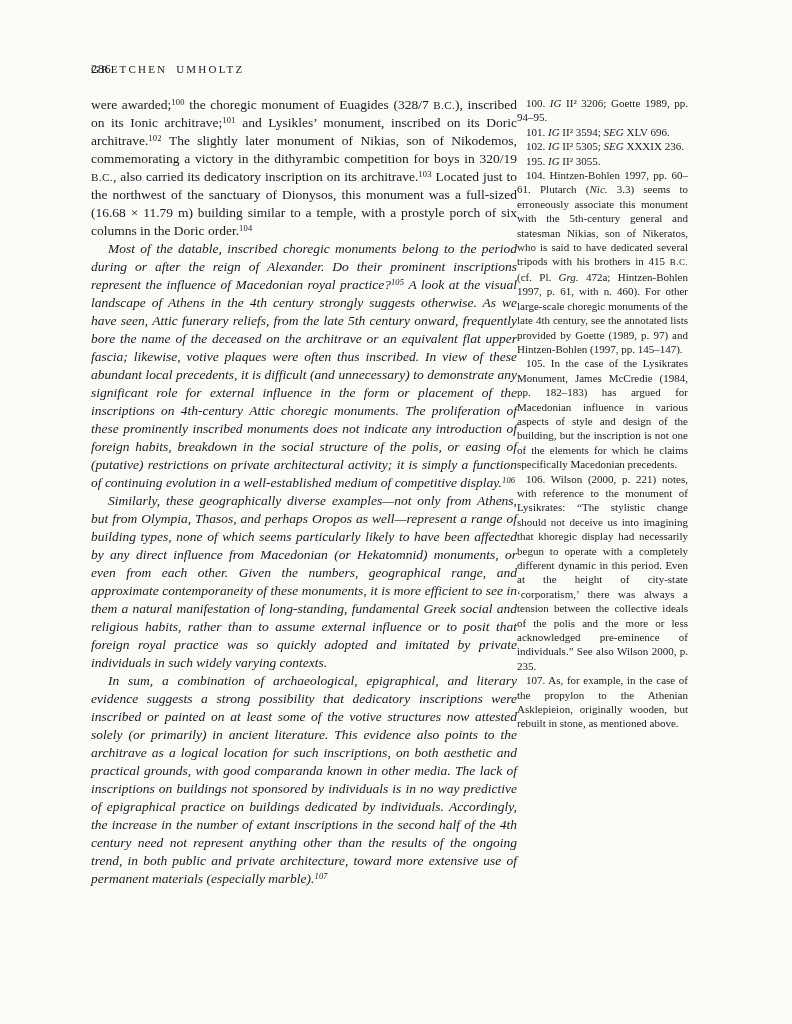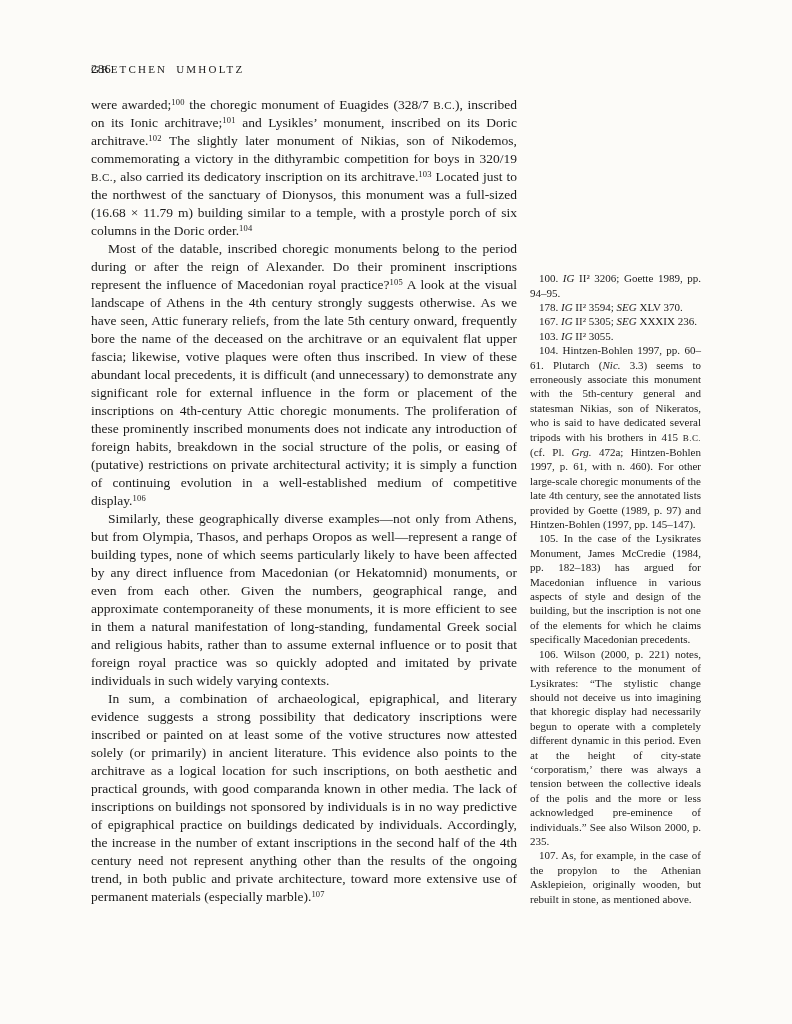--- a/index.html
+++ b/index.html
@@ -28,33 +28,32 @@
   }
   .running-head {
     position: absolute; left: 0; right: 0; top: 1px;
     text-align: left;
     font-size: 11px;
     letter-spacing: 2.2px;
     word-spacing: 4px;
   }
   .content {
     display: flex;
-    gap: 13px;
-    align-items: flex-end;
+    align-items: flex-start;
   }
   .body-column {
     width: 426px;
     font-size: 13.5px;
     line-height: 18px;
     text-align: justify;
     hyphens: auto;
     -webkit-hyphens: auto;
   }
   .body-para { margin: 0; }
-  .body-para.indent { text-indent: 17px; }
+  .body-para.indent { text-indent: 17px; font-style: italic; }
   sup.fnref {
     font-size: 8.5px;
     line-height: 0;
     vertical-align: baseline;
     position: relative;
     top: -4.5px;
     letter-spacing: 0.2px;
   }
   .it { font-style: italic; }
   .sc { font-size: 0.82em; letter-spacing: 0.4px; }
@@ -78,22 +77,22 @@
   </header>
   <div class="content">
     <main class="body-column">
         <p class="body-para"><span>were awarded;</span><sup class="fnref">100</sup><span> the choregic monument of Euagides (328/7 </span><span class="sc">B.C.</span><span>), inscribed on its Ionic architrave;</span><sup class="fnref">101</sup><span> and Lysikles’ monument, inscribed on its Doric architrave.</span><sup class="fnref">102</sup><span> The slightly later monument of Nikias, son of Nikodemos, commemorating a victory in the dithyrambic competition for boys in 320/19 </span><span class="sc">B.C.</span><span>, also carried its dedicatory inscription on its architrave.</span><sup class="fnref">103</sup><span> Located just to the northwest of the sanctuary of Dionysos, this monument was a full-sized (16.68 × 11.79 m) building similar to a temple, with a prostyle porch of six columns in the Doric order.</span><sup class="fnref">104</sup></p>
         <p class="body-para indent"><span>Most of the datable, inscribed choregic monuments belong to the period during or after the reign of Alexander. Do their prominent inscriptions represent the influence of Macedonian royal practice?</span><sup class="fnref">105</sup><span> A look at the visual landscape of Athens in the 4th century strongly suggests otherwise. As we have seen, Attic funerary reliefs, from the late 5th century onward, frequently bore the name of the deceased on the architrave or an equivalent flat upper fascia; likewise, votive plaques were often thus inscribed. In view of these abundant local precedents, it is difficult (and unnecessary) to demonstrate any significant role for external influence in the form or placement of the inscriptions on 4th-century Attic choregic monuments. The proliferation of these prominently inscribed monuments does not indicate any introduction of foreign habits, breakdown in the social structure of the polis, or easing of (putative) restrictions on private architectural activity; it is simply a function of continuing evolution in a well-established medium of competitive display.</span><sup class="fnref">106</sup></p>
         <p class="body-para indent"><span>Similarly, these geographically diverse examples—not only from Athens, but from Olympia, Thasos, and perhaps Oropos as well—represent a range of building types, none of which seems particularly likely to have been affected by any direct influence from Macedonian (or Hekatomnid) monuments, or even from each other. Given the numbers, geographical range, and approximate contemporaneity of these monuments, it is more efficient to see in them a natural manifestation of long-standing, fundamental Greek social and religious habits, rather than to assume external influence or to posit that foreign royal practice was so quickly adopted and imitated by private individuals in such widely varying contexts.</span></p>
         <p class="body-para indent"><span>In sum, a combination of archaeological, epigraphical, and literary evidence suggests a strong possibility that dedicatory inscriptions were inscribed or painted on at least some of the votive structures now attested solely (or primarily) in ancient literature. This evidence also points to the architrave as a logical location for such inscriptions, on both aesthetic and practical grounds, with good comparanda known in other media. The lack of inscriptions on buildings not sponsored by individuals is in no way predictive of epigraphical practice on buildings dedicated by individuals. Accordingly, the increase in the number of extant inscriptions in the second half of the 4th century need not represent anything other than the results of the ongoing trend, in both public and private architecture, toward more extensive use of permanent materials (especially marble).</span><sup class="fnref">107</sup></p>
       </main>
     <aside class="notes-column">
         <p class="footnote"><span>100. </span><span class="it">IG</span><span> II² 3206; Goette 1989, pp. 94–95.</span></p>
-        <p class="footnote"><span>178. </span><span class="it">IG</span><span> II² 3594; </span><span class="it">SEG</span><span> XLV 370.</span></p>
-        <p class="footnote"><span>167. </span><span class="it">IG</span><span> II² 5305; </span><span class="it">SEG</span><span> XXXIX 236.</span></p>
-        <p class="footnote"><span>103. </span><span class="it">IG</span><span> II² 3055.</span></p>
+        <p class="footnote"><span>101. </span><span class="it">IG</span><span> II² 3594; </span><span class="it">SEG</span><span> XLV 696.</span></p>
+        <p class="footnote"><span>102. </span><span class="it">IG</span><span> II² 5305; </span><span class="it">SEG</span><span> XXXIX 236.</span></p>
+        <p class="footnote"><span>195. </span><span class="it">IG</span><span> II² 3055.</span></p>
         <p class="footnote"><span>104. Hintzen-Bohlen 1997, pp. 60–61. Plutarch (</span><span class="it">Nic.</span><span> 3.3) seems to erroneously associate this monument with the 5th-century general and statesman Nikias, son of Nikeratos, who is said to have dedicated several tripods with his brothers in 415 </span><span class="sc">B.C.</span><span> (cf. Pl. </span><span class="it">Grg.</span><span> 472a; Hintzen-Bohlen 1997, p. 61, with n. 460). For other large-scale choregic monuments of the late 4th century, see the annotated lists provided by Goette (1989, p. 97) and Hintzen-Bohlen (1997, pp. 145–147).</span></p>
         <p class="footnote"><span>105. In the case of the Lysikrates Monument, James McCredie (1984, pp. 182–183) has argued for Macedonian influence in various aspects of style and design of the building, but the inscription is not one of the elements for which he claims specifically Macedonian precedents.</span></p>
         <p class="footnote"><span>106. Wilson (2000, p. 221) notes, with reference to the monument of Lysikrates: “The stylistic change should not deceive us into imagining that khoregic display had necessarily begun to operate with a completely different dynamic in this period. Even at the height of city-state ‘corporatism,’ there was always a tension between the collective ideals of the polis and the more or less acknowledged pre-eminence of individuals.” See also Wilson 2000, p. 235.</span></p>
         <p class="footnote"><span>107. As, for example, in the case of the propylon to the Athenian Asklepieion, originally wooden, but rebuilt in stone, as mentioned above.</span></p>
       </aside>
   </div>
 </div>
 
 </body></html>

